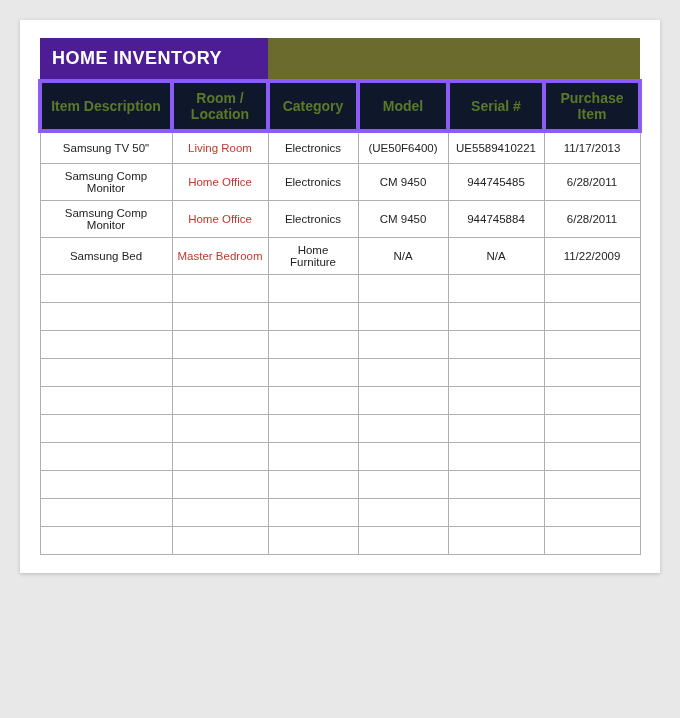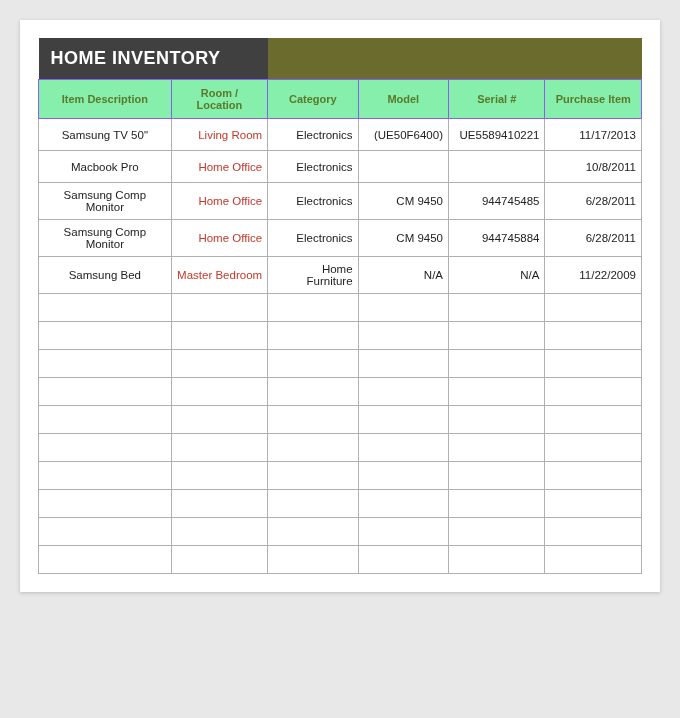--- a/index.html
+++ b/index.html
@@ -16,42 +16,42 @@
       background: #fff;
       width: 640px;
       padding: 18px;
       box-shadow: 0 1px 4px rgba(0,0,0,0.2);
     }
     table {
       width: 100%;
       border-collapse: collapse;
     }
     .title-row td {
-      background: #404040;
+      background: #4c1d95;
       color: #fff;
       font-size: 18px;
       font-weight: bold;
       padding: 10px 12px;
       letter-spacing: 0.5px;
     }
     .title-row td.empty-header {
       background: #6b6b2e;
     }
     .header-row td {
-      background: #86efac;
+      background: #0f172a;
       color: #5a7a2a;
       font-weight: bold;
       text-align: center;
       padding: 7px 5px;
-      border: 1px solid #8b5cf6;
-      font-size: 11px;
+      border: 4px solid #8b5cf6;
+      font-size: 14px;
     }
     .data-row td {
       border: 1px solid #b0b0b0;
-      text-align: right;
+      text-align: center;
       padding: 6px 5px;
       color: #222;
       font-size: 11.5px;
       height: 32px;
     }
     .data-row td.location {
       color: #c0392b;
     }
     .data-row:nth-child(odd) td {
       background: #fff;
@@ -96,28 +96,20 @@
 
     <tr class="data-row">
           <td class="col-item">Samsung TV 50"</td>
           <td class="col-room location">Living Room</td>
           <td class="col-cat">Electronics</td>
           <td class="col-model">(UE50F6400)</td>
           <td class="col-serial">UE5589410221</td>
           <td class="col-date">11/17/2013</td>
         </tr>
         <tr class="data-row">
-          <td class="col-item">Macbook Pro</td>
-          <td class="col-room location">Home Office</td>
-          <td class="col-cat">Electronics</td>
-          <td class="col-model"></td>
-          <td class="col-serial"></td>
-          <td class="col-date">10/8/2011</td>
-        </tr>
-        <tr class="data-row">
           <td class="col-item">Samsung Comp Monitor</td>
           <td class="col-room location">Home Office</td>
           <td class="col-cat">Electronics</td>
           <td class="col-model">CM 9450</td>
           <td class="col-serial">944745485</td>
           <td class="col-date">6/28/2011</td>
         </tr>
         <tr class="data-row">
           <td class="col-item">Samsung Comp Monitor</td>
           <td class="col-room location">Home Office</td>

